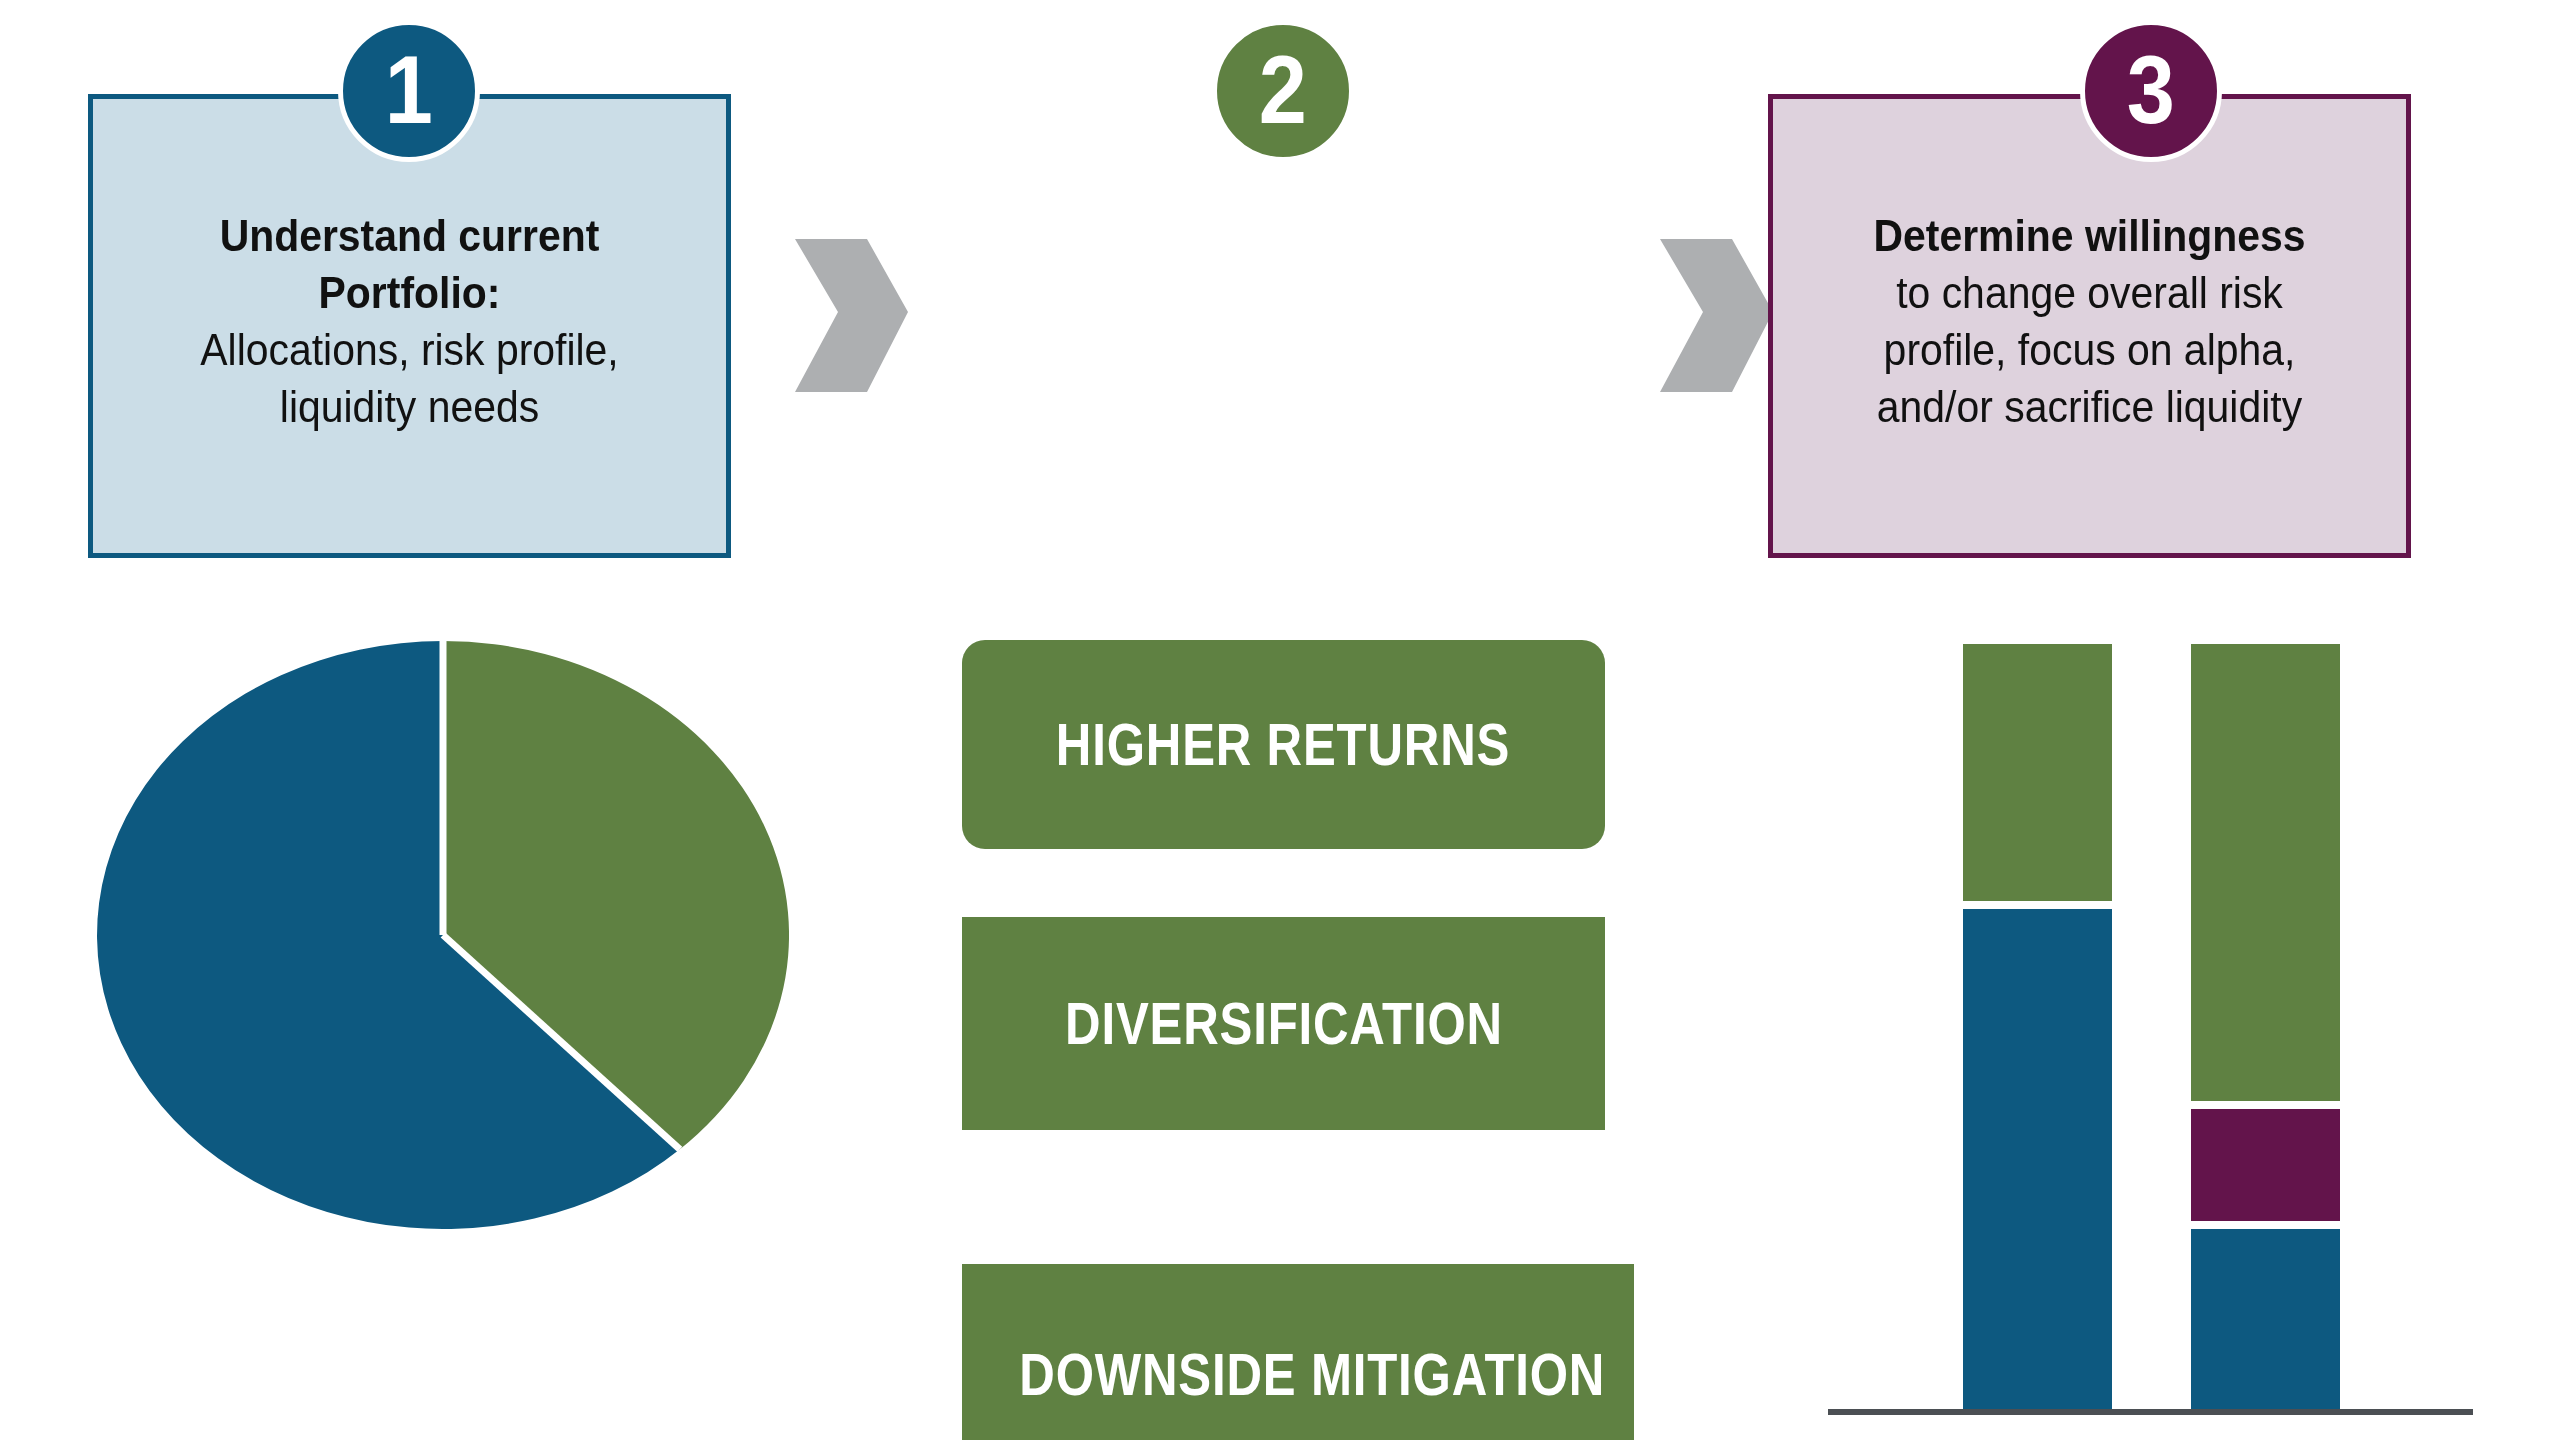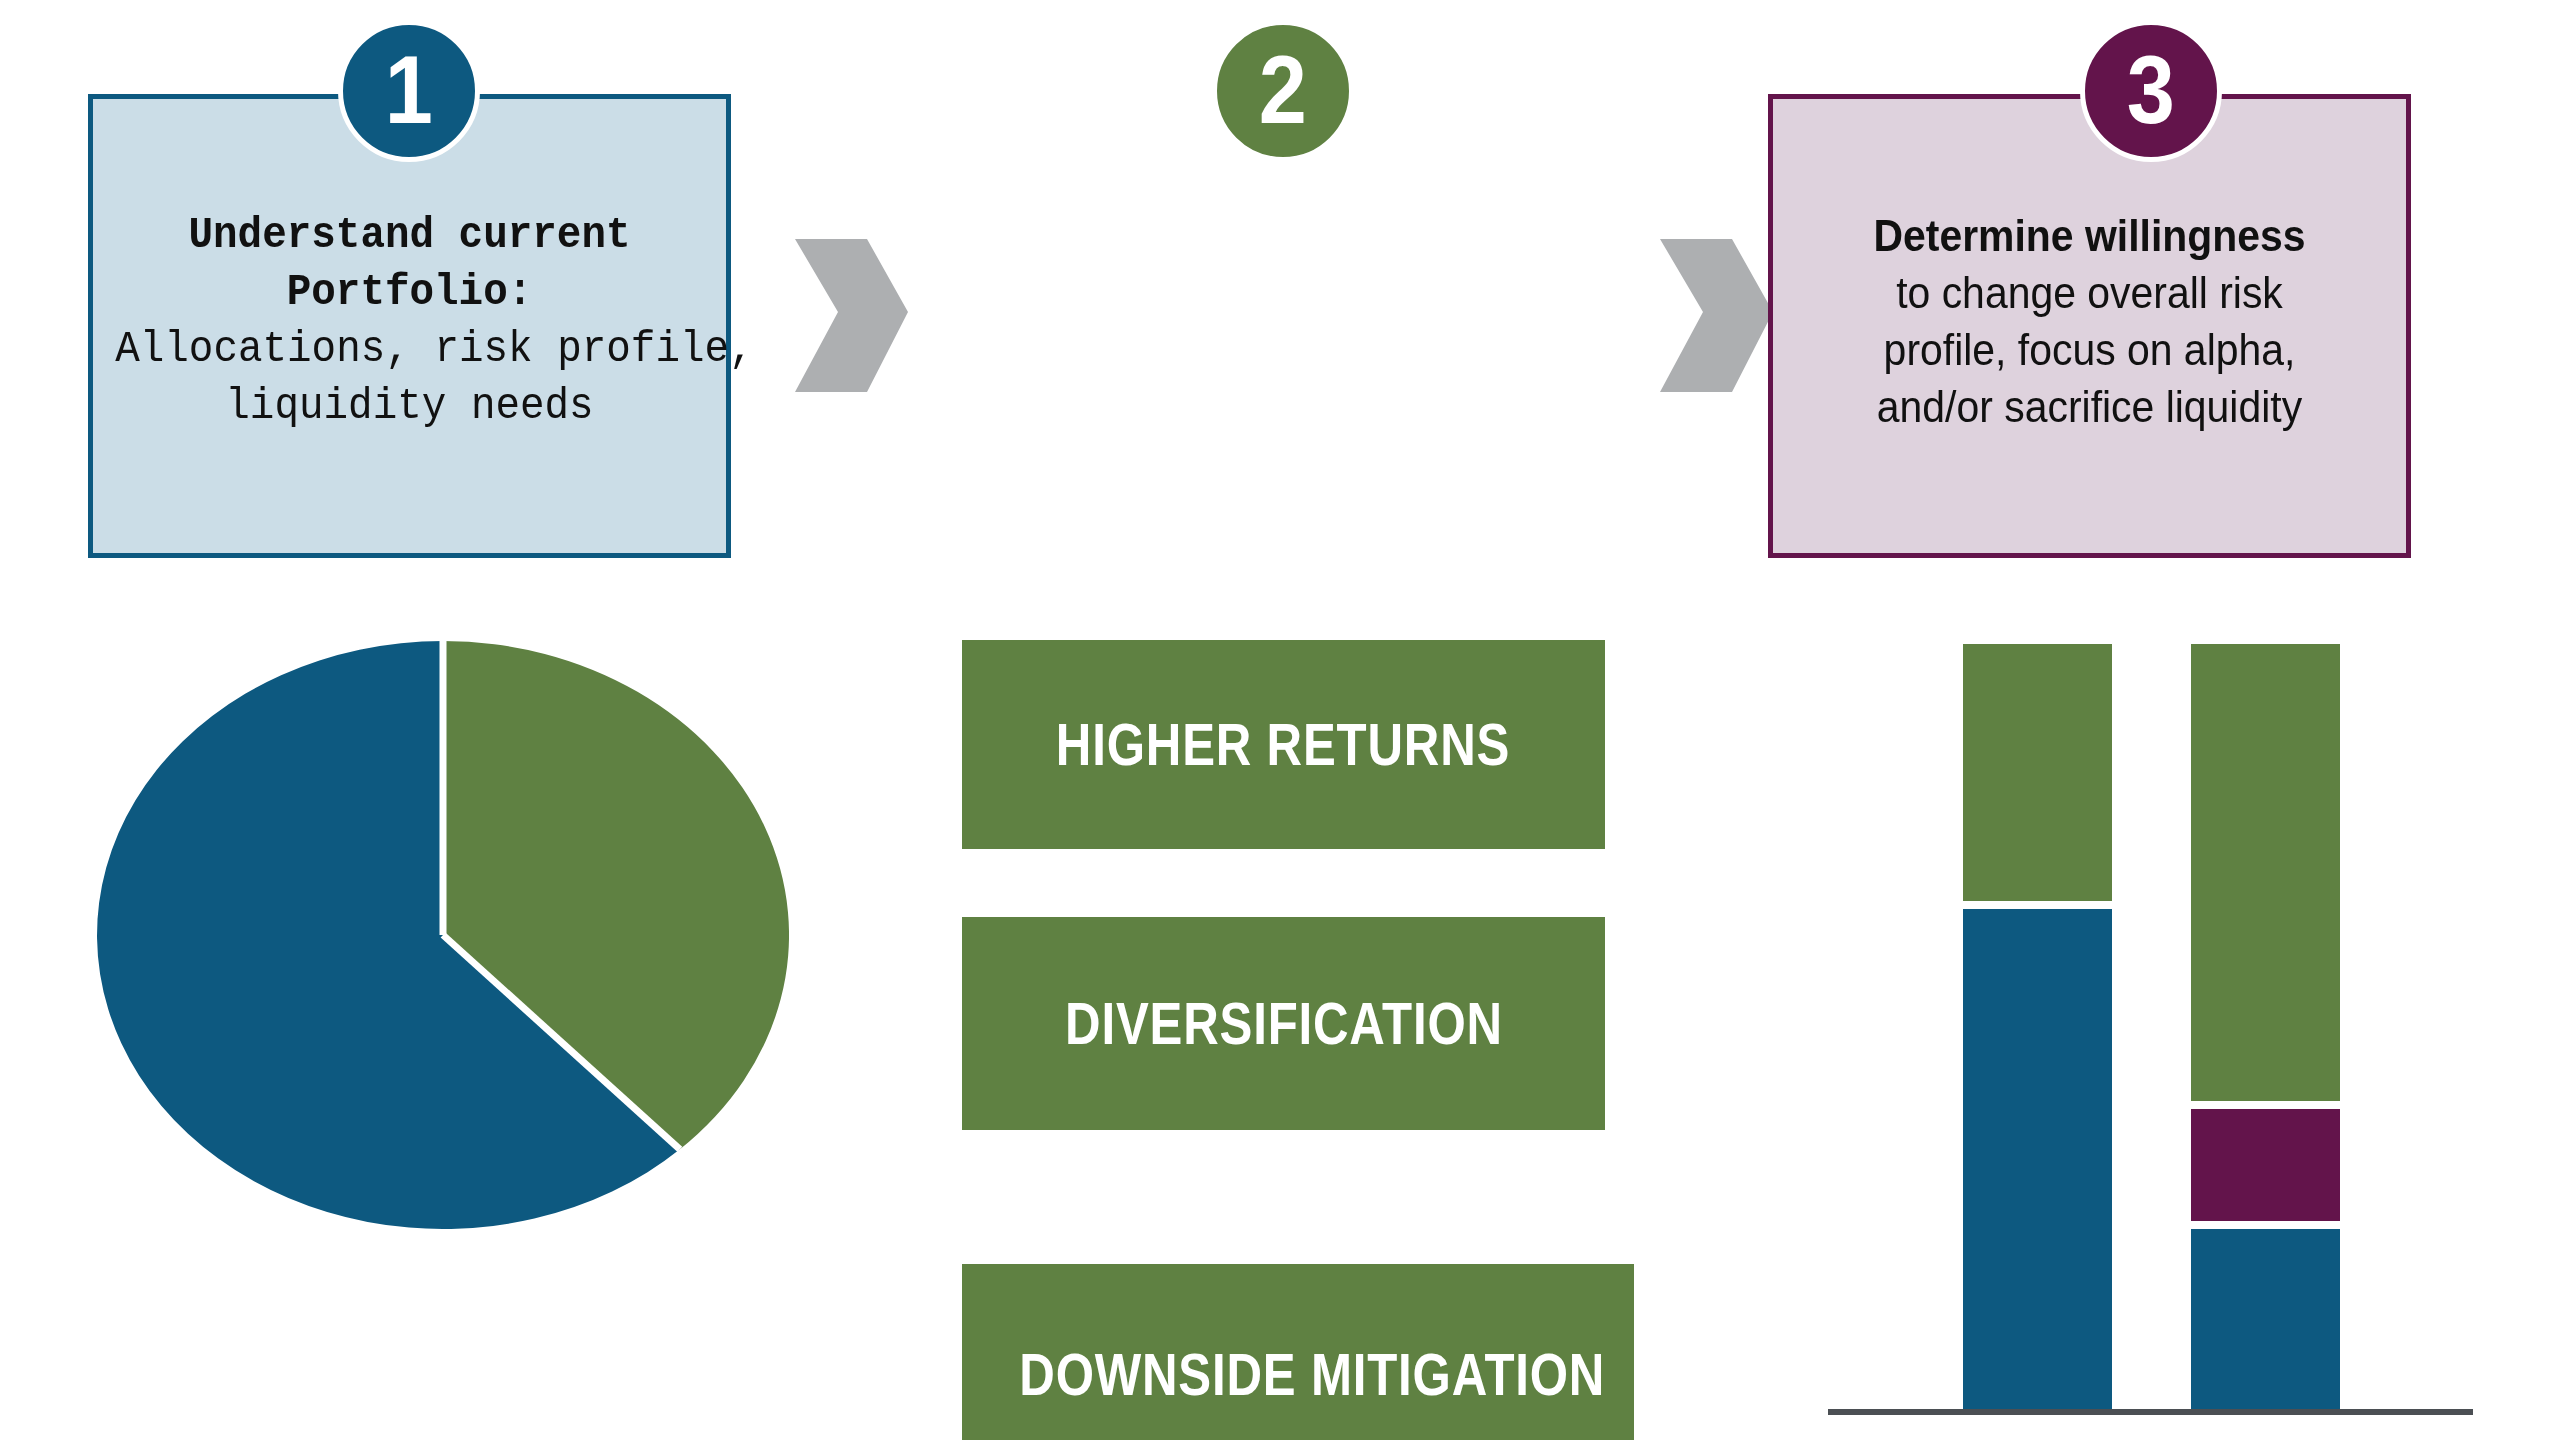--- a/index.html
+++ b/index.html
@@ -6,21 +6,21 @@
   .canvas {
     position:relative; width:2560px; height:1440px; background:#fff;
     font-family:"Liberation Sans","DejaVu Sans",sans-serif; overflow:hidden;
   }
 
   
   .step-box {
     position:absolute; top:94px; width:643px; height:464px;
     border:5px solid; box-sizing:border-box;
   }
-  #box1 { left:88px;   background:var(--light_blue,#cbdde7);  border-color:var(--blue,#0d5980);font-family:Liberation Mono, monospace; }
+  #box1 { left:88px;   background:var(--light_blue,#cbdde7);  border-color:var(--blue,#0d5980); }
   #box2 { left:962px;  background:var(--light_green,#dee5d3); border-color:var(--green,#5f8142); }
   #box3 { left:1768px; background:var(--light_purple,#ded2dd);border-color:var(--purple,#63144b); }
 
   .box-text {
     position:absolute; left:0; right:0; top:108px; text-align:center;
     font-size:44px; line-height:57px; color:#111;
     transform:scaleX(0.93); transform-origin:50% 50%;
   }
   .box-text .bold { font-weight:bold; }
   .box-text div { white-space:nowrap; }
@@ -44,21 +44,21 @@
   #chev2 { left:1660px; }
 
   
   #pie-wrap { position:absolute; left:97px; top:641px; width:692px; height:588px; }
 
   
   .obj-bar {
     position:absolute; left:962px; width:643px; background:var(--green,#5f8142);
     display:flex; align-items:center; justify-content:center;
   }
-  #obj1 { top:640px;  height:209px; }
+  #obj1 { top:640px;  height:209px;border-radius:23px; }
   #obj2 { top:917px;  height:213px;justify-content:center; }
   #obj3 { top:1264px; height:221px;padding-left:29px; }
   .obj-label {
     color:#fff; font-size:60px; font-weight:bold; letter-spacing:1px;
     white-space:nowrap; transform:scaleX(0.82); transform-origin:50% 50%;
   }
 
   
   #stacked-bar-chart { position:absolute; left:1963px; top:644px; width:377px; height:765px; }
   .sb-col { position:absolute; top:0; height:765px; }

